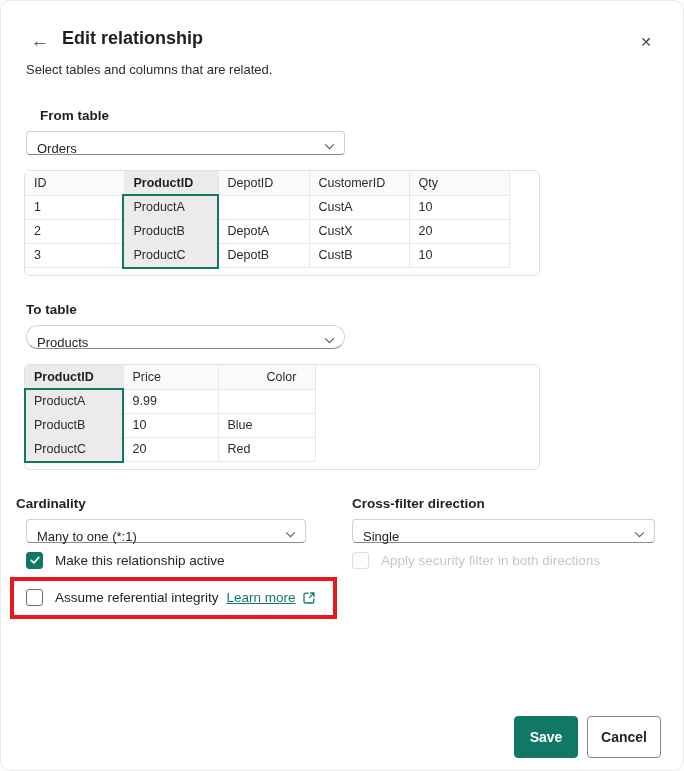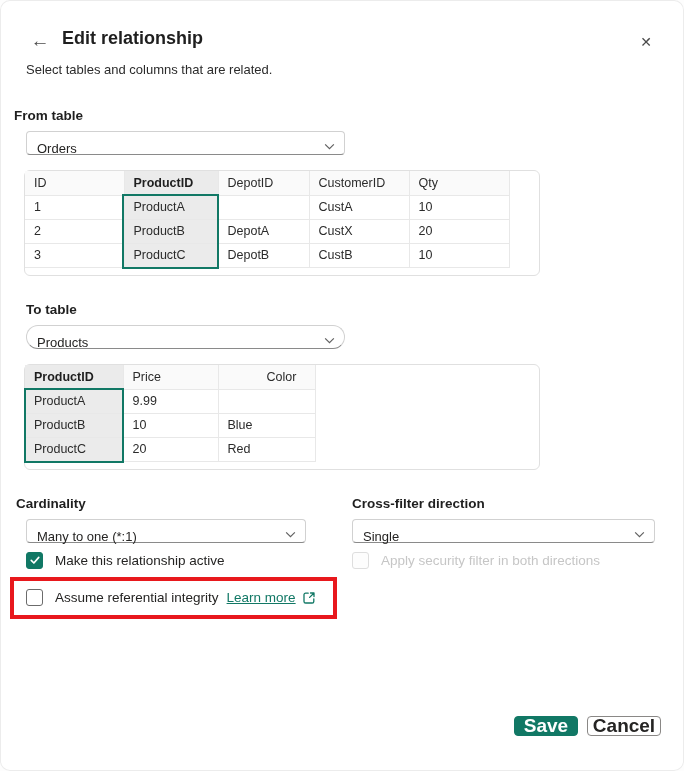--- a/index.html
+++ b/index.html
@@ -36,35 +36,35 @@
   .cb.disabled { border-color:#dedede; background:#fdfdfd; }
   .cb-label { margin-left:12px; font-size:13.5px; color:#252423; }
   .cb-label.disabled { color:#c6c6c6; }
   .learn-more { margin-left:8px; font-size:13.5px; color:#117865; text-decoration:underline; cursor:pointer; }
   .ext-icon { margin-left:5px; display:inline-flex; }
 
   
   .annotation { position:absolute; left:10px; top:577px; width:327px; height:42px; border:4px solid #e8181d; pointer-events:none; }
 
   
-  .btn { position:absolute; height:20px; border-radius:4px; font-size:19px; font-weight:bold; display:flex; align-items:center; justify-content:center; cursor:pointer; font-family:"Liberation Sans", sans-serif; }
+  .btn { position:absolute; height:42px; border-radius:4px; font-size:14px; font-weight:bold; display:flex; align-items:center; justify-content:center; cursor:pointer; font-family:"Liberation Sans", sans-serif; }
   .btn-save { left:514px; top:716px; width:64px; background:#117865; color:#ffffff; border:1px solid #117865; }
   .btn-cancel { left:587px; top:716px; width:74px; background:#ffffff; color:#252423; border:1px solid #8a8886; }
 </style>
 </head>
 <body>
 
 <div class="dialog">
 
   <div class="back">←</div>
   <div class="title">Edit relationship</div>
   <div class="close">✕</div>
   <div class="subtitle">Select tables and columns that are related.</div>
 
-  <div class="sec-label" style="left:14px; top:108px;">From table</div>
+  <div class="sec-label" style="left:40px; top:108px;">From table</div>
   <div class="dd" style="left:26px; top:131px; width:319px;">
     <span class="dd-text">Orders</span>
     <span><svg width="13" height="13" viewBox="0 0 12 12">
           <path d="M2 4 L6 8 L10 4" fill="none" stroke="#616161" stroke-width="1.1"></path>
         </svg></span>
   </div>
 
   <div class="tbl-wrap" style="left:24px; top:170px; width:516px; height:106px;">
     <table>
       <tbody>

